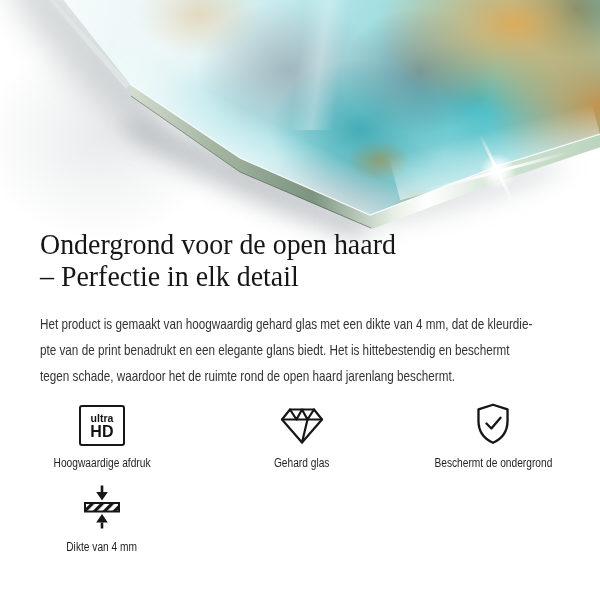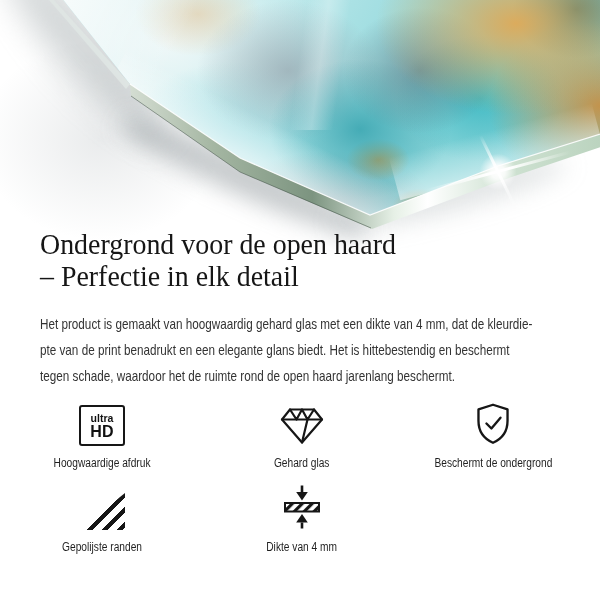--- a/index.html
+++ b/index.html
@@ -162,26 +162,20 @@
     <div class="feature">
       <div class="icon-box">
         <svg class="fi" width="42" height="45" viewBox="0 0 44 48" fill="none" stroke="#161616" stroke-width="2.5" stroke-linecap="round" stroke-linejoin="round">
           <path d="M22,4 L37.5,9 V21 C37.5,33 31,40.5 22,44.5 C13,40.5 6.5,33 6.5,21 V9 Z"></path>
           <path d="M15,24 L20.3,29.3 L30,17.8"></path>
         </svg>
       </div>
       <div class="label">Beschermt de ondergrond</div>
     </div>
 
-    <div class="feature">
-      <div class="icon-box">
-        <div class="stripes"></div>
-      </div>
-      <div class="label">Gepolijste randen</div>
-    </div>
 
     <div class="feature">
       <div class="icon-box">
         <svg class="fi" width="44" height="46" viewBox="0 0 44 46">
           <defs>
             <pattern id="hatch" width="7" height="7" patternUnits="userSpaceOnUse" patternTransform="rotate(45)">
               <rect width="7" height="7" fill="#fff"></rect>
               <rect width="3.2" height="7" fill="#161616"></rect>
             </pattern>
           </defs>

